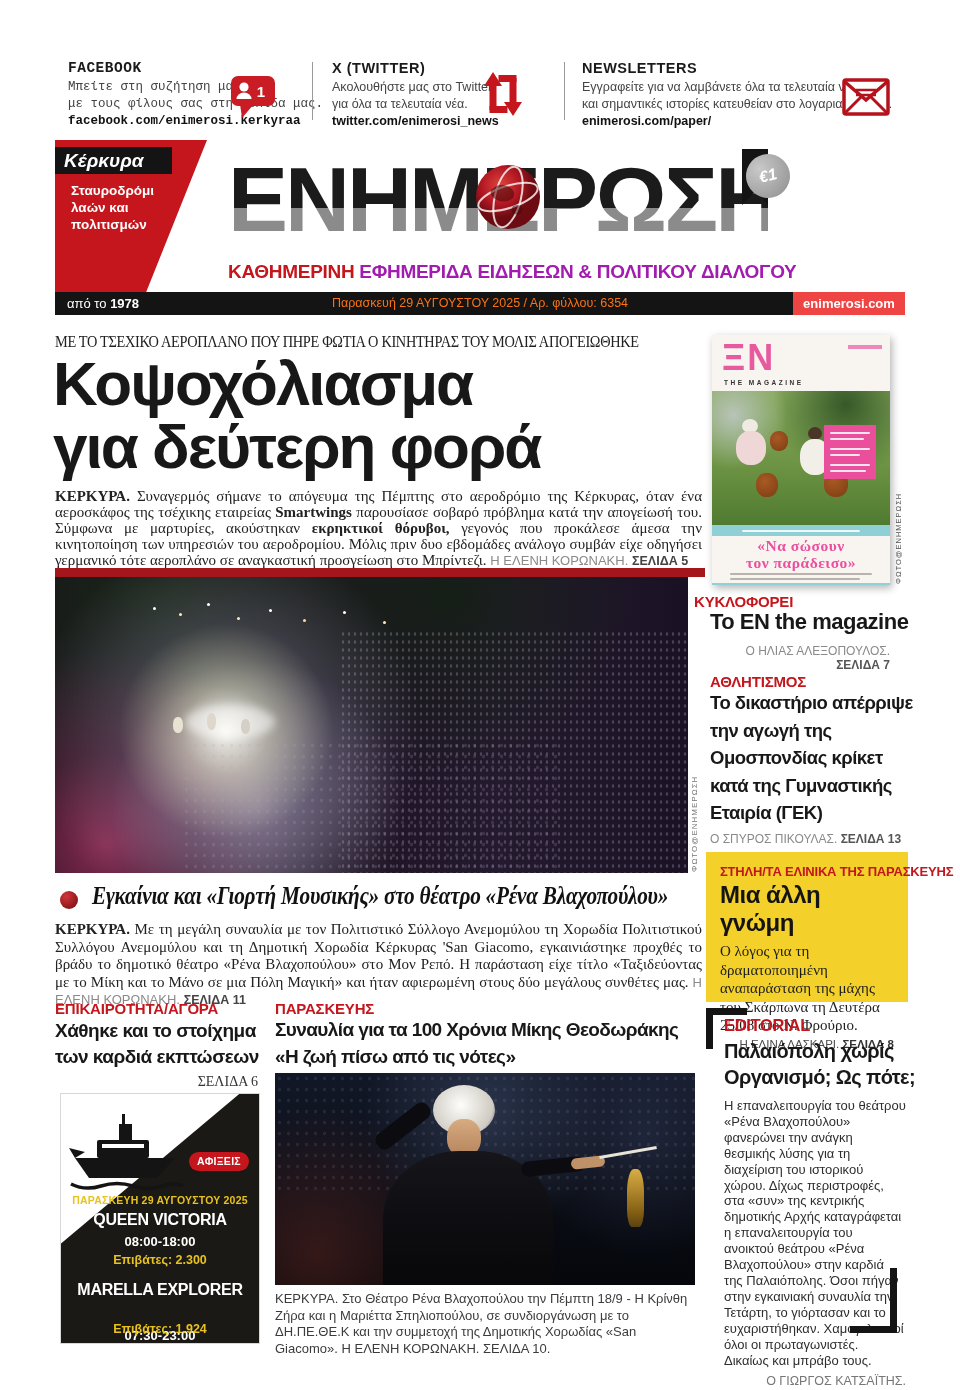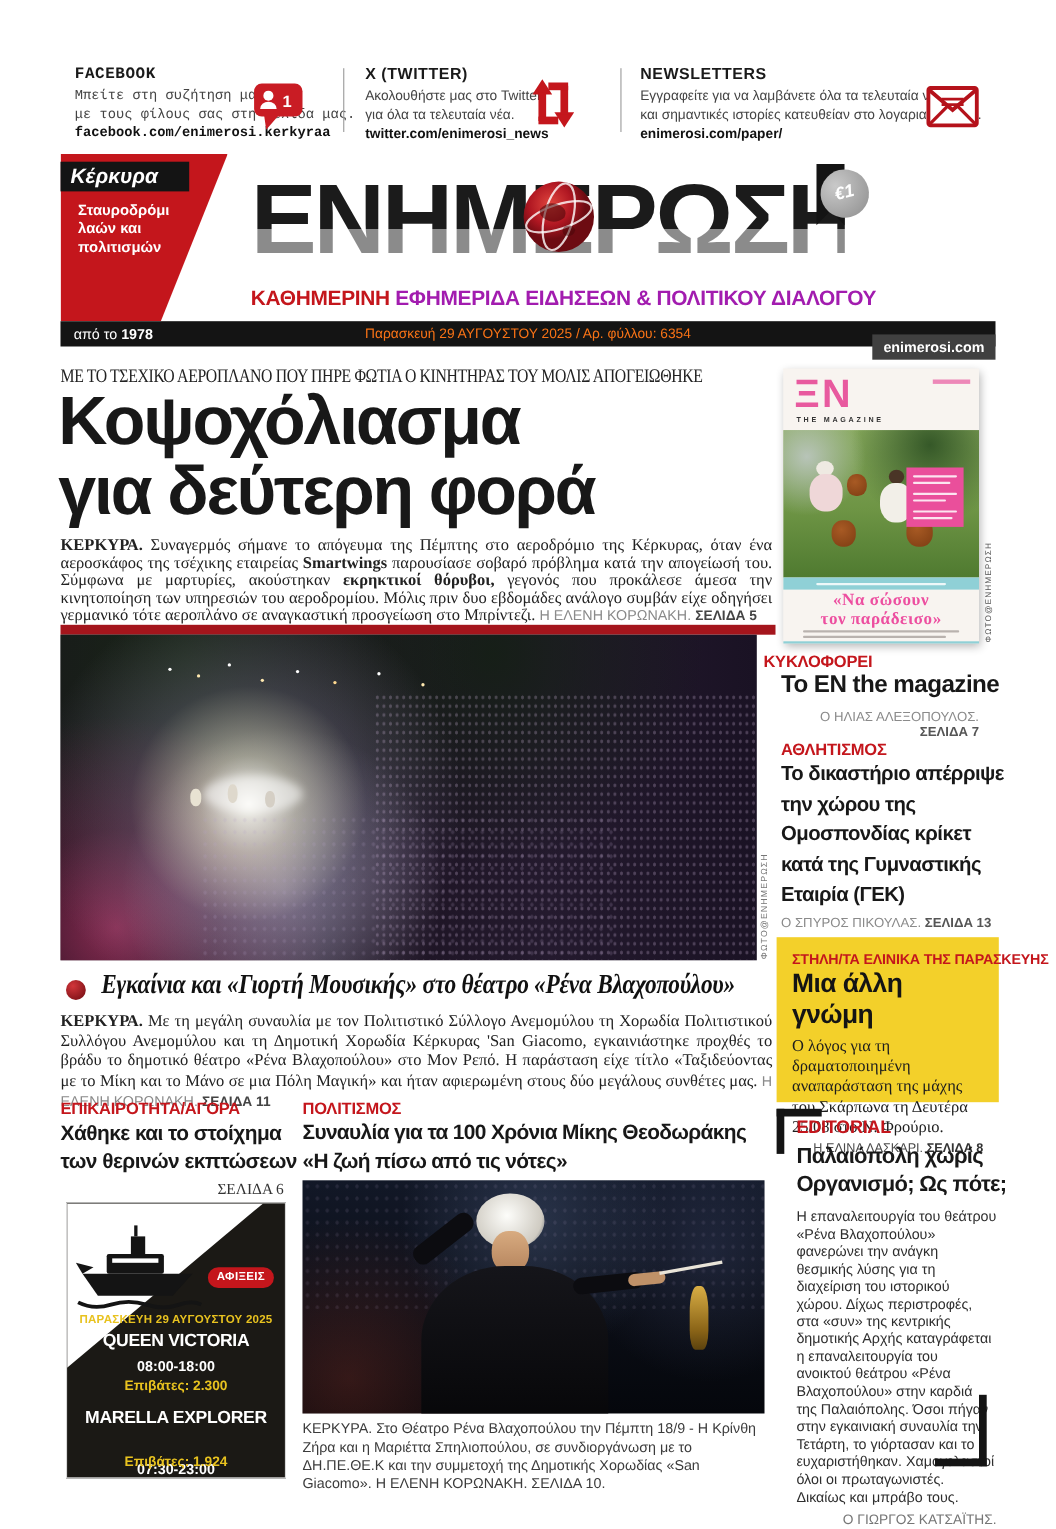--- a/index.html
+++ b/index.html
@@ -113,21 +113,21 @@
     <span class="red">ΚΑΘΗΜΕΡΙΝΗ</span>
     <span style="color:#a21caf;">ΕΦΗΜΕΡΙΔΑ ΕΙΔΗΣΕΩΝ &amp; ΠΟΛΙΤΙΚΟΥ ΔΙΑΛΟΓΟΥ</span>
   </div>
 
   <div class="abs" style="left:55px;top:292px;width:850px;height:23px;background:#141414;">
     <div class="abs" style="left:12px;top:0;color:#fff;font-size:13px;line-height:23px;">
       <span>από το</span>
       <span style="font-weight:bold;">1978</span>
     </div>
     <div class="abs" style="left:0;top:0;width:100%;text-align:center;color:#f97316;font-weight:normal;font-size:12.5px;line-height:23px;">Παρασκευή 29 ΑΥΓΟΥΣΤΟΥ 2025 / Αρ. φύλλου: 6354</div>
-    <div class="abs" style="right:0;top:12px;width:112px;background:#404040;color:#fff;font-weight:bold;font-size:13px;line-height:23px;text-align:center;">enimerosi.com</div>
+    <div class="abs" style="right:0;top:0;width:112px;background:#ef4444;color:#fff;font-weight:bold;font-size:13px;line-height:23px;text-align:center;">enimerosi.com</div>
   </div>
 
   <div class="abs serif" style="left:55px;top:331px;width:790px;font-size:17.5px;letter-spacing:-0.4px;color:#222;transform:scaleX(0.82);transform-origin:top left;white-space:nowrap;">ΜΕ ΤΟ ΤΣΕΧΙΚΟ ΑΕΡΟΠΛΑΝΟ ΠΟΥ ΠΗΡΕ ΦΩΤΙΑ Ο ΚΙΝΗΤΗΡΑΣ ΤΟΥ ΜΟΛΙΣ ΑΠΟΓΕΙΩΘΗΚΕ</div>
   <div class="abs" style="left:53px;top:352px;width:650px;font-weight:bold;font-size:62px;line-height:63px;letter-spacing:-2px;color:#181818;">
     <span class="nowrap">Κοψοχόλιασμα</span>
     <span class="nowrap">για δεύτερη φορά</span>
   </div>
   <div class="abs serif" style="left:55px;top:488px;width:647px;font-size:15px;line-height:16px;text-align:justify;color:#222;">
     <span style="font-weight:bold;">ΚΕΡΚΥΡΑ.</span><span> Συναγερμός σήμανε το απόγευμα της Πέμπτης στο αεροδρόμιο της Κέρκυρας, όταν ένα αεροσκάφος της τσέχικης εταιρείας </span><span style="font-weight:bold;">Smartwings</span><span> παρουσίασε σοβαρό πρόβλημα κατά την απογείωσή του. Σύμφωνα με μαρτυρίες, ακούστηκαν </span><span style="font-weight:bold;">εκρηκτικοί θόρυβοι,</span><span> γεγονός που προκάλεσε άμεσα την κινητοποίηση των υπηρεσιών του αεροδρομίου. Μόλις πριν δυο εβδομάδες ανάλογο συμβάν είχε οδηγήσει γερμανικό τότε αεροπλάνο σε αναγκαστική προσγείωση στο Μπρίντεζι. </span><span class="gray" style="font-family:'Liberation Sans',sans-serif;font-size:13px;">Η ΕΛΕΝΗ ΚΟΡΩΝΑΚΗ.</span> <span style="font-family:'Liberation Sans',sans-serif;font-size:12.5px;font-weight:bold;color:#444;">ΣΕΛΙΔΑ 5</span>
   </div>
@@ -152,21 +152,21 @@
 
   <div class="abs" style="left:60px;top:891px;width:18px;height:18px;border-radius:50%;background:radial-gradient(circle at 35% 30%,#d2353a,#6d0b10);"></div>
   <div class="abs serif" style="left:92px;top:882px;width:720px;font-style:italic;font-weight:bold;font-size:25px;letter-spacing:-0.3px;color:#111;transform:scaleX(0.85);transform-origin:top left;white-space:nowrap;">Εγκαίνια και «Γιορτή Μουσικής» στο θέατρο «Ρένα Βλαχοπούλου»</div>
   <div class="abs serif" style="left:55px;top:921px;width:647px;font-size:15px;line-height:17.6px;text-align:justify;color:#222;">
     <span style="font-weight:bold;">ΚΕΡΚΥΡΑ.</span><span> Με τη μεγάλη συναυλία με τον Πολιτιστικό Σύλλογο Ανεμομύλου τη Χορωδία Πολιτιστικού Συλλόγου Ανεμομύλου και τη Δημοτική Χορωδία Κέρκυρας 'San Giacomo, εγκαινιάστηκε προχθές το βράδυ το δημοτικό θέατρο «Ρένα Βλαχοπούλου» στο Μον Ρεπό. Η παράσταση είχε τίτλο «Ταξιδεύοντας με το Μίκη και το Μάνο σε μια Πόλη Μαγική» και ήταν αφιερωμένη στους δύο μεγάλους συνθέτες μας. </span><span class="gray" style="font-family:'Liberation Sans',sans-serif;font-size:13px;">Η ΕΛΕΝΗ ΚΟΡΩΝΑΚΗ.</span> <span style="font-family:'Liberation Sans',sans-serif;font-size:12.5px;font-weight:bold;color:#444;">ΣΕΛΙΔΑ 11</span>
   </div>
 
   <div class="abs lbl" style="left:55px;top:1000px;">ΕΠΙΚΑΙΡΟΤΗΤΑ/ΑΓΟΡΑ</div>
   <div class="abs" style="left:55px;top:1018px;font-weight:bold;font-size:19px;line-height:26px;letter-spacing:-0.5px;color:#181818;">
     <span class="nowrap">Χάθηκε και το στοίχημα</span>
-    <span class="nowrap">των θερινών εκπτώσεων</span>
+    <span class="nowrap">των καρδιά εκπτώσεων</span>
   </div>
   <div class="abs serif" style="left:55px;top:1074px;width:203px;text-align:right;font-size:14px;color:#333;">ΣΕΛΙΔΑ 6</div>
 
   <div class="abs" style="left:60px;top:1093px;width:198px;height:249px;background:#1b1915;border:1px solid #d8d8d8;">
     <div class="abs" style="left:0;top:0;width:198px;height:249px;background:#fff;clip-path:polygon(0 0,90% 0,0 60%);"></div>
     <div class="abs" style="left:6px;top:12px;">
       <svg width="122" height="88" viewBox="0 0 122 88">
         <rect x="30" y="34" width="52" height="18" rx="2" fill="#141414"></rect>
         <rect x="35" y="38" width="42" height="4" fill="#fff"></rect>
         <rect x="52" y="18" width="13" height="16" fill="#141414"></rect>
@@ -179,21 +179,21 @@
     <div class="abs" style="left:128px;top:58px;width:60px;height:19px;background:#c4161c;border-radius:10px;color:#fff;font-weight:bold;font-size:10.5px;line-height:19px;text-align:center;letter-spacing:.3px;">ΑΦΙΞΕΙΣ</div>
     <div class="abs" style="left:0;top:100px;width:100%;text-align:center;color:#e8c21f;font-weight:bold;font-size:10.5px;letter-spacing:.2px;">ΠΑΡΑΣΚΕΥΗ 29 ΑΥΓΟΥΣΤΟΥ 2025</div>
     <div class="abs" style="left:0;top:117px;width:100%;text-align:center;color:#fff;font-weight:bold;font-size:16px;letter-spacing:-0.3px;">QUEEN VICTORIA</div>
     <div class="abs" style="left:0;top:140px;width:100%;text-align:center;color:#fff;font-weight:bold;font-size:13px;">08:00-18:00</div>
     <div class="abs" style="left:0;top:159px;width:100%;text-align:center;color:#e8c21f;font-weight:bold;font-size:12.5px;">Επιβάτες: 2.300</div>
     <div class="abs" style="left:0;top:187px;width:100%;text-align:center;color:#fff;font-weight:bold;font-size:16px;letter-spacing:-0.3px;">MARELLA EXPLORER</div>
     <div class="abs" style="left:0;top:210px;width:100%;text-align:center;color:#fff;font-weight:bold;font-size:13px;margin-top:24px;">07:30-23:00</div>
     <div class="abs" style="left:0;top:228px;width:100%;text-align:center;color:#e8c21f;font-weight:bold;font-size:12.5px;">Επιβάτες: 1.924</div>
   </div>
 
-  <div class="abs lbl" style="left:275px;top:1000px;">ΠΟΛΙΤΙΣΜΟΣ</div>
+  <div class="abs lbl" style="left:275px;top:1000px;">ΠΑΡΑΣΚΕΥΗΣ</div>
   <div class="abs" style="left:275px;top:1016px;font-weight:bold;font-size:19px;line-height:27px;letter-spacing:-0.6px;color:#181818;">
     <span class="nowrap">Συναυλία για  τα 100 Χρόνια Μίκης Θεοδωράκης</span>
     <span class="nowrap">«Η ζωή πίσω από τις νότες»</span>
   </div>
 
   <div class="abs" style="left:275px;top:1073px;width:420px;height:212px;overflow:hidden;background:
       radial-gradient(circle at 50% 20%, rgba(90,110,150,0.35) 0%, rgba(0,0,0,0) 45%),
       radial-gradient(circle at 10% 85%, rgba(190,70,50,0.25) 0%, rgba(0,0,0,0) 35%),
       radial-gradient(circle at 88% 30%, rgba(70,80,120,0.3) 0%, rgba(0,0,0,0) 30%),
       linear-gradient(180deg,#121827 0%,#0a0d15 60%,#05070c 100%);">
@@ -256,21 +256,21 @@
   <div class="abs lbl" style="left:694px;top:593px;">ΚΥΚΛΟΦΟΡΕΙ</div>
   <div class="abs" style="left:710px;top:609px;font-weight:bold;font-size:22px;letter-spacing:-0.5px;color:#181818;white-space:nowrap;">To EN the magazine</div>
   <div class="abs" style="left:710px;top:644px;width:180px;text-align:right;font-size:12px;">
     <span class="gray">Ο ΗΛΙΑΣ ΑΛΕΞΟΠΟΥΛΟΣ.</span>
     <span style="color:#555;font-weight:bold;">ΣΕΛΙΔΑ 7</span>
   </div>
 
   <div class="abs lbl" style="left:710px;top:673px;">ΑΘΛΗΤΙΣΜΟΣ</div>
   <div class="abs" style="left:710px;top:689px;font-weight:bold;font-size:18.5px;line-height:27.5px;letter-spacing:-0.5px;color:#181818;">
     <span class="nowrap">Το δικαστήριο απέρριψε</span>
-    <span class="nowrap">την χώρου της</span>
+    <span class="nowrap">την αγωγή της</span>
     <span class="nowrap">Ομοσπονδίας κρίκετ</span>
     <span class="nowrap">κατά της Γυμναστικής</span>
     <span class="nowrap">Εταιρία (ΓΕΚ)</span>
   </div>
   <div class="abs" style="left:710px;top:832px;font-size:12px;">
     <span class="gray">Ο ΣΠΥΡΟΣ ΠΙΚΟΥΛΑΣ.</span>
     <span style="color:#555;font-weight:bold;">ΣΕΛΙΔΑ 13</span>
   </div>
 
   <div class="abs" style="left:706px;top:852px;width:202px;height:150px;background:#f3d02a;">

